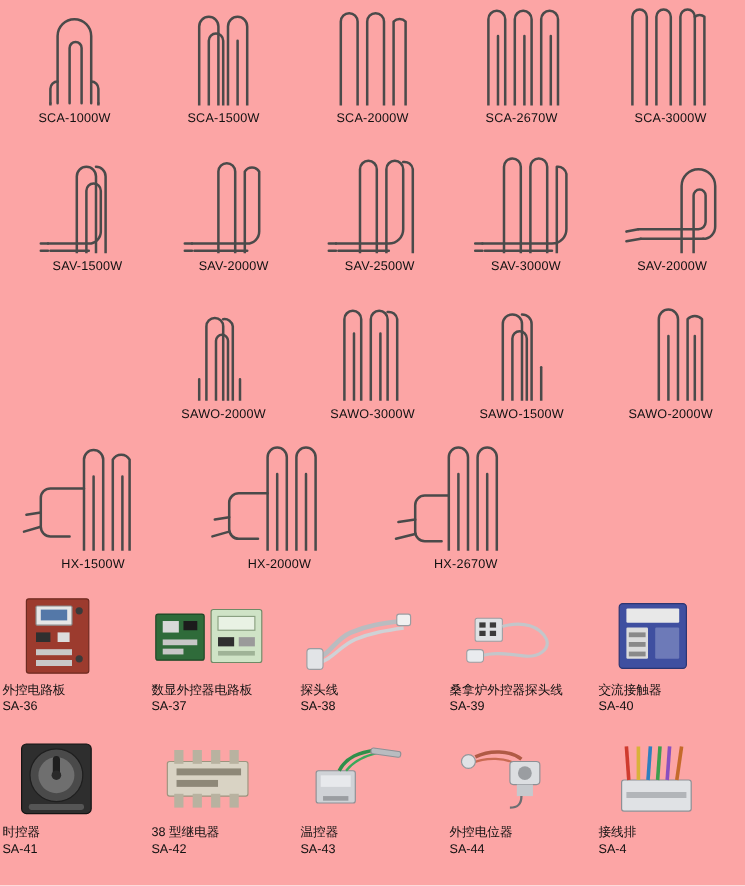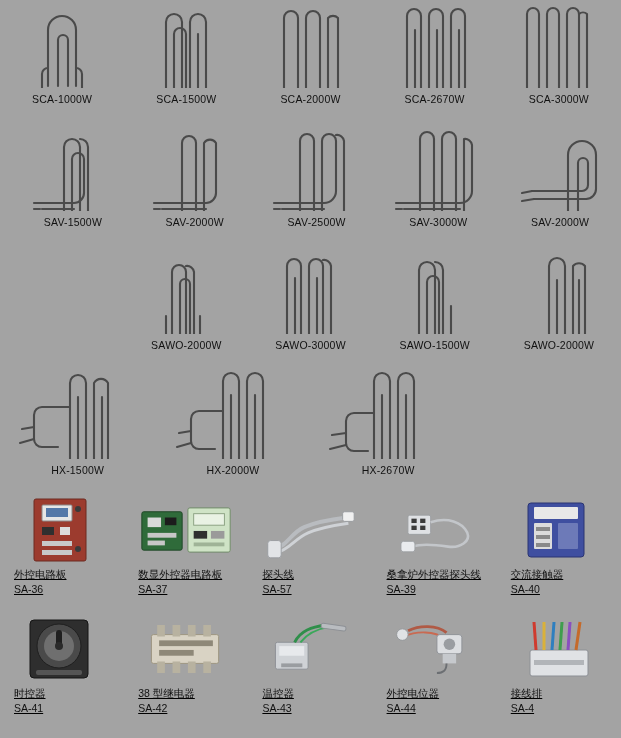--- a/index.html
+++ b/index.html
@@ -6,21 +6,21 @@
   html, body {
     margin: 0; padding: 0;
     width: 621px; height: 738px;
     background: #ffffff;
     font-family: "Liberation Sans", sans-serif;
     overflow: hidden;
   }
   .page {
     position: relative;
     width: 621px; height: 738px;
-    background: #a3a3a3;
+    background: #fca5a5;
   }
 
   
   .heater-grid {
     position: absolute;
     left: 0; top: 0;
     width: 621px;
   }
   .heater-row {
     display: flex;
@@ -59,22 +59,21 @@
     top: 496px;
     width: 621px;
   }
   .acc-row {
     display: flex;
     width: 621px;
     margin-bottom: 6px;
   }
   .acc-cell {
     width: 124.2px;
-    padding-left: 14px;
-    text-decoration: underline;
+    padding-left: 2px;
   }
   .acc-photo {
     width: 96px;
     height: 68px;
     display: flex;
     align-items: center;
     justify-content: center;
     overflow: hidden;
   }
   .acc-photo svg { display: block; }
@@ -400,21 +399,21 @@
       <div class="acc-cell">
         <div class="acc-photo">
           <svg width="100" height="66" viewBox="0 0 100 66">
             <path d="M14 52 C26 50 30 36 44 30 C58 24 72 22 88 20" fill="none" stroke="#b9bcc0" stroke-width="4"></path>
             <path d="M16 56 C28 54 34 42 48 36 C62 30 76 28 90 26" fill="none" stroke="#cfd2d6" stroke-width="3"></path>
             <rect x="6" y="44" width="14" height="18" rx="3" fill="#e2e4e7" stroke="#9a9da1"></rect>
             <rect x="84" y="14" width="12" height="10" rx="2" fill="#f0f0f0" stroke="#9a9da1"></rect>
           </svg>
         </div>
         <div class="acc-name">探头线</div>
-        <div class="acc-code">SA-57</div>
+        <div class="acc-code">SA-38</div>
       </div>
 
       <div class="acc-cell">
         <div class="acc-photo">
           <svg width="110" height="66" viewBox="0 0 110 66">
             <rect x="24" y="16" width="26" height="22" rx="2" fill="#dfe1e4" stroke="#9a9da1"></rect>
             <rect x="28" y="20" width="6" height="5" fill="#3b3b3b"></rect>
             <rect x="38" y="20" width="6" height="5" fill="#3b3b3b"></rect>
             <rect x="28" y="28" width="6" height="5" fill="#3b3b3b"></rect>
             <rect x="38" y="28" width="6" height="5" fill="#3b3b3b"></rect>

